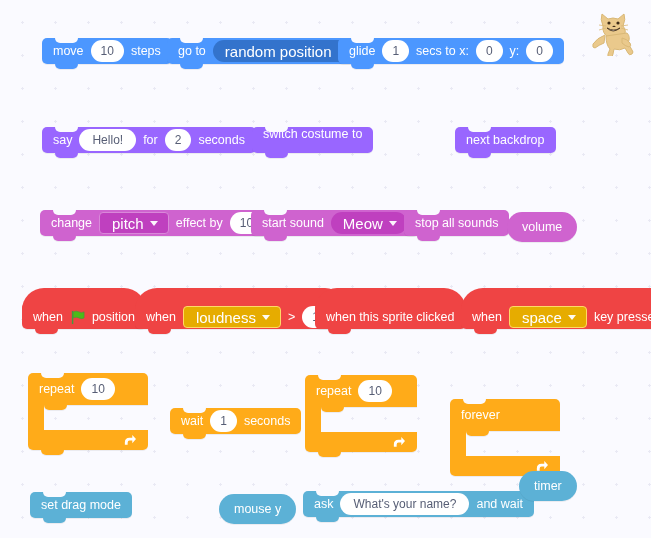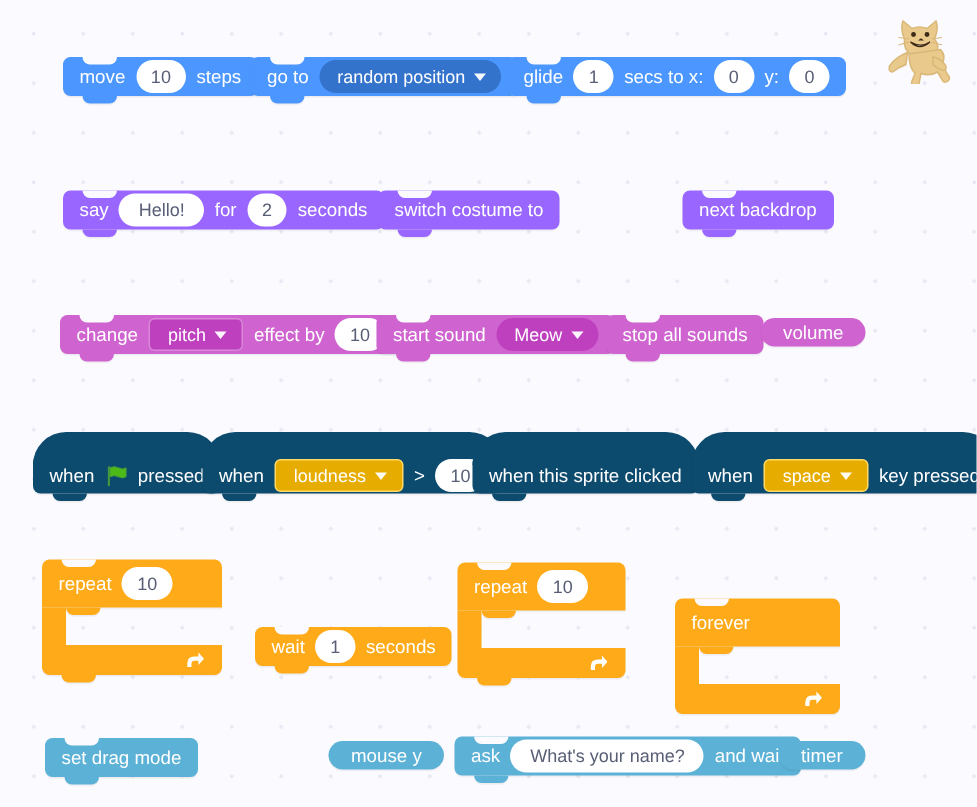--- a/index.html
+++ b/index.html
@@ -59,21 +59,21 @@
   }
   .hat::after{
     content:"";position:absolute;left:13px;top:100%;
     width:23px;height:5px;
     background:inherit;
     border-radius:0 0 6px 6px;
   }
   
   .reporter{
     border-radius:17px;
-    height:19px;
+    height:30px;
     padding:0 15px;
     justify-content:center;
   }
 
   
   .oval{
     background:#fff;
     border-radius:13px;
     min-width:26px;height:22px;
     display:flex;align-items:center;justify-content:center;
@@ -81,42 +81,42 @@
     font-size:12px;
     color:#575e75;
     box-sizing:border-box;
   }
   .oval.text{padding:0 13px;}
   .drop{
     border-radius:13px;
     height:22px;
     display:flex;align-items:center;gap:6px;
     padding:0 10px 0 12px;
-    font-size:12px;color:#fff;
+    font-size:15px;color:#fff;
     box-sizing:border-box;
   }
   .drop.rect{border-radius:4px;}
   .arrow{
     width:0;height:0;
     border-left:4.5px solid transparent;
     border-right:4.5px solid transparent;
     border-top:5px solid #fff;
     opacity:.95;
     margin-top:1px;
   }
 
   
   .motion{background:#4c97ff;}
   .motion .drop{background:#3373cc;}
   .looks{background:#9966ff;}
   .looks .drop{background:#855cd6;}
   .sound{background:#cf63cf;}
   .sound .drop{background:#bf40bf;}
   .sound .drop.rect{background:#bf40bf;border:1px solid #d988d9;}
-  .events{background:#0c4a6e;}
+  .events{background:#ef4444;}
   .events .drop{background:#e6ac00;border:1px solid #ffd966;align-items:center;}
   .control{background:#ffab19;}
   .sensing{background:#5cb1d6;}
   .sensing .drop{background:#47889f;border:1px solid #84c6e0;}
 
   
   .cblock{
     position:absolute;
     filter:drop-shadow(0 1px 0 rgba(0,0,0,0.06));
   }
@@ -210,21 +210,21 @@
   </div>
 
   <div class="blk stack looks" style="left:42px;top:127px;">
     <span>say</span>
     <span class="oval text">Hello!</span>
     <span>for</span>
     <span class="oval">2</span>
     <span>seconds</span>
   </div>
 
-  <div class="blk stack looks" style="left:252px;top:127px;">
+  <div class="blk stack looks" style="left:252px;top:127px;flex-direction:column;">
     <span>switch costume to</span>
   </div>
 
   <div class="blk stack looks" style="left:455px;top:127px;">
     <span>next backdrop</span>
   </div>
 
   <div class="blk stack sound" style="left:40px;top:210px;">
     <span>change</span>
     <span class="drop rect">
@@ -250,21 +250,21 @@
   <div class="blk reporter sound" style="left:507px;top:212px;">
     <span>volume</span>
   </div>
 
   <div class="blk hat events" style="left:22px;top:303px;">
     <span>when</span>
     <svg class="flag" viewBox="0 0 16 16">
       <rect x="2" y="1" width="1.5" height="14" fill="#45993d"></rect>
       <path d="M3.5 2 q3 -1.6 6 0 q3 1.6 5.5 0 v6.4 q-2.5 1.6 -5.5 0 q-3 -1.6 -6 0 z" fill="#4cbb17" stroke="#45993d" stroke-width="0.7"></path>
     </svg>
-    <span>pressed</span>
+    <span>position</span>
   </div>
 
   <div class="blk hat events" style="left:135px;top:303px;">
     <span>when</span>
     <span class="drop rect">
       <span>loudness</span>
       <i class="arrow"></i>
     </span>
     <span>&gt;</span>
     <span class="oval">10</span>
@@ -289,21 +289,21 @@
       <span class="oval">10</span>
     </div>
     <div class="c-mid control"></div>
     <div class="c-bot notched control">
       <svg class="loop-arrow" viewBox="0 0 14 14">
         <path d="M2 9 q0 -5 5 -5 h3 v-3 l4 4.5 l-4 4.5 v-3 h-3 q-2 0 -2 2.5 v2 h-3 z" fill="#fff"></path>
       </svg>
     </div>
   </div>
 
-  <div class="blk stack control" style="left:170px;top:418px;">
+  <div class="blk stack control" style="left:170px;top:408px;">
     <span>wait</span>
     <span class="oval">1</span>
     <span>seconds</span>
   </div>
 
   <div class="cblock" style="left:305px;top:375px;width:112px;">
     <div class="c-top control">
       <span>repeat</span>
       <span class="oval">10</span>
     </div>
@@ -334,17 +334,17 @@
   <div class="blk reporter sensing" style="left:219px;top:494px;">
     <span>mouse y</span>
   </div>
 
   <div class="blk stack sensing" style="left:303px;top:491px;">
     <span>ask</span>
     <span class="oval text">What's your name?</span>
     <span>and wait</span>
   </div>
 
-  <div class="blk reporter sensing" style="left:519px;top:494px;">
+  <div class="blk reporter sensing" style="left:519px;top:471px;">
     <span>timer</span>
   </div>
 
 </div>
 
 </body></html>

